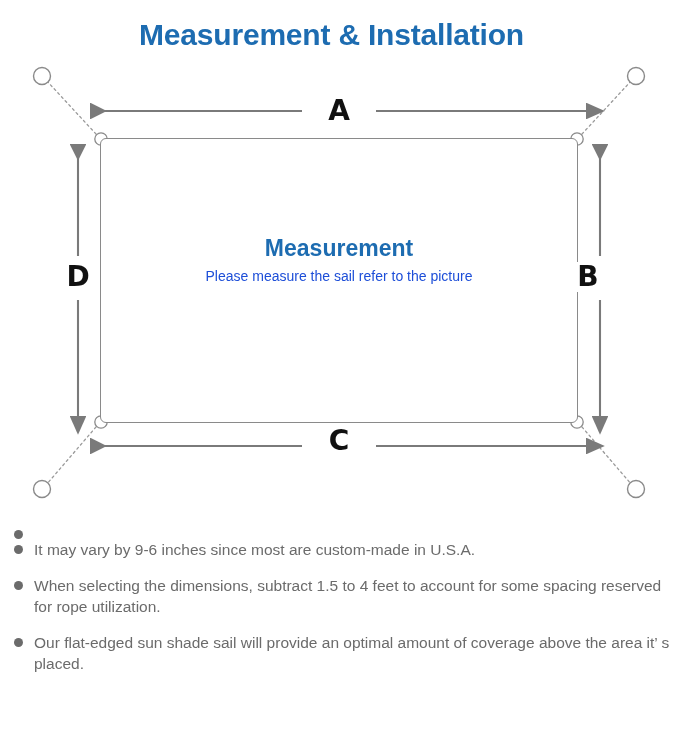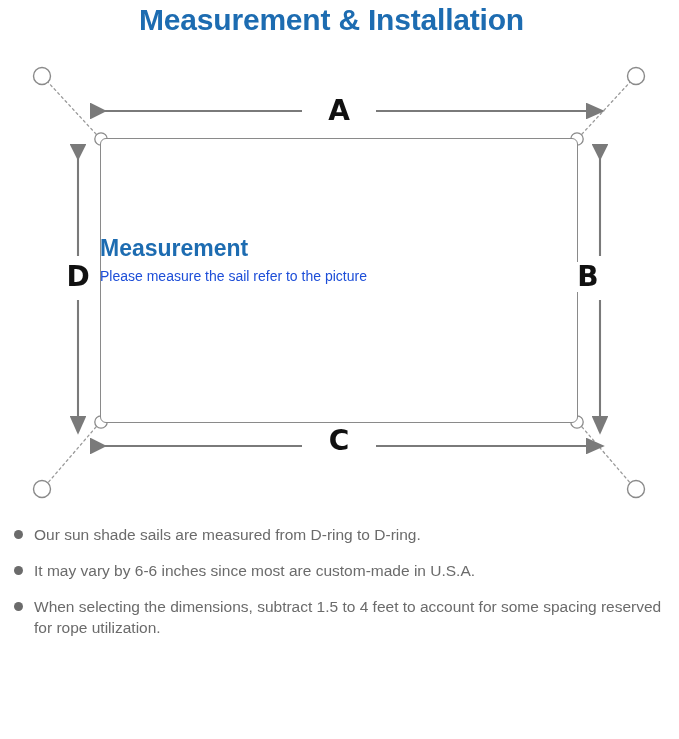--- a/index.html
+++ b/index.html
@@ -12,21 +12,21 @@
     height: 739px;
     position: relative;
     font-family: "Liberation Sans", "DejaVu Sans", sans-serif;
     color: #5a5a5a;
     overflow: hidden;
   }
 
   
   #page-title {
     position: absolute;
-    top: 0px;
+    top: 15px;
     left: 0;
     width: 663px;
     text-align: center;
     font-size: 30px;
     font-weight: bold;
     color: #1d6cb1;
     letter-spacing: -0.2px;
     line-height: 40px;
     white-space: nowrap;
   }
@@ -57,20 +57,21 @@
     box-sizing: border-box;
     background: #ffffff;
   }
 
   
   #sail-center {
     position: absolute;
     left: 100px;
     top: 185px;
     width: 478px;
+    text-align: center;
   }
   #measurement-heading {
     font-size: 23px;
     font-weight: bold;
     color: #1d6cb1;
     line-height: 30px;
     white-space: nowrap;
   }
   #measurement-subtext {
     font-size: 14px;
@@ -183,23 +184,26 @@
 
   <div class="dim-letter" id="dim-a">A</div>
   <div class="dim-letter" id="dim-b">B</div>
   <div class="dim-letter" id="dim-c">C</div>
   <div class="dim-letter" id="dim-d">D</div>
 </div>
 
 <div id="notes">
   <div class="note-item">
     <span class="note-bullet"></span>
-    <span>Our sun shade sails are measured from D-ring to D-ring.</span>
-  </div>
-  <div class="note-item">
-    <span class="note-bullet"></span>
-    <span>It may vary by 6-6 inches since most are custom-made in U.S.A.</span>
+  </div>
+  <div class="note-item">
+    <span class="note-bullet"></span>
+    <span>It may vary by 9-6 inches since most are custom-made in U.S.A.</span>
   </div>
   <div class="note-item">
     <span class="note-bullet"></span>
     <span>When selecting the dimensions, subtract 1.5 to 4 feet to account for some spacing reserved for rope utilization.</span>
   </div>
+  <div class="note-item">
+    <span class="note-bullet"></span>
+    <span>Our flat-edged sun shade sail will provide an optimal amount of coverage above the area it’ s placed.</span>
+  </div>
 </div>
 
 </body></html>

